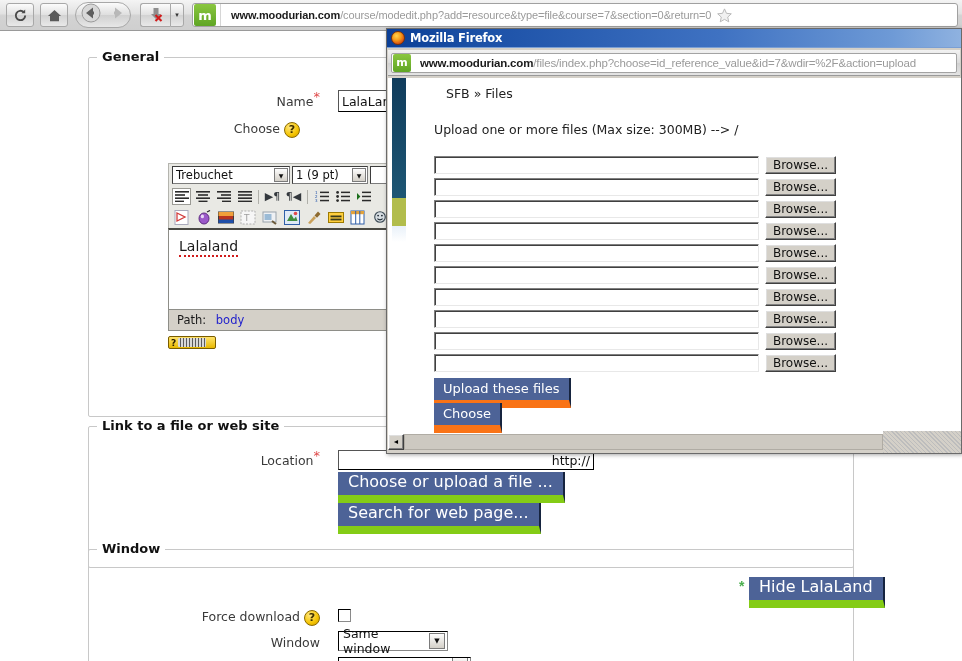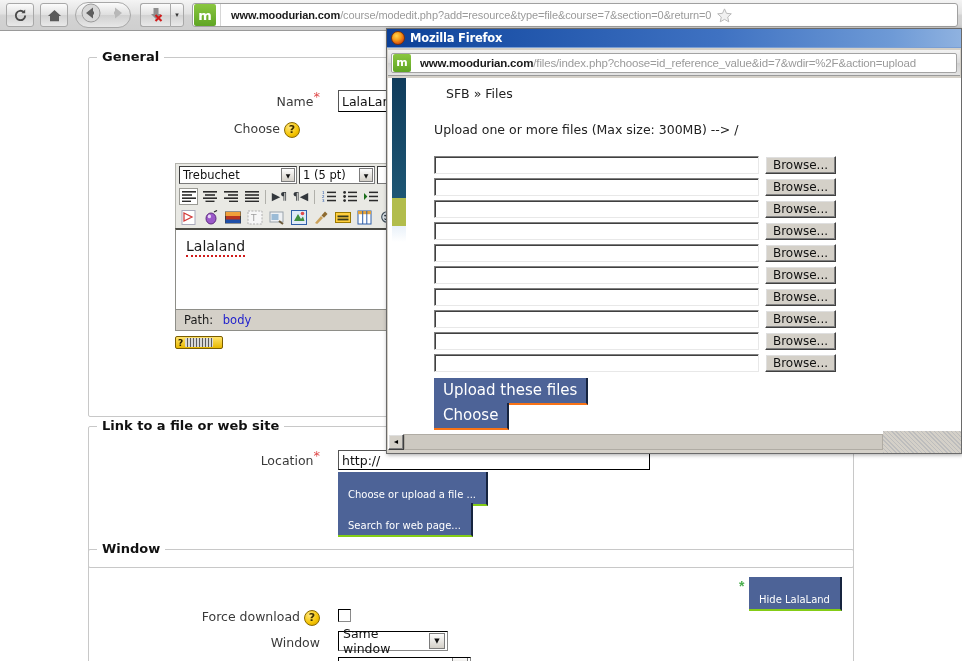--- a/index.html
+++ b/index.html
@@ -114,29 +114,29 @@
     border-top-color:#555; border-left-color:#555;
     background: #fff; font-size: 12.5px; color: #111;
     padding: 1px 3px; line-height: 16px;
     font-family: "DejaVu Sans", sans-serif;
   }
   .mbutton {
     position: absolute;
     background: #4d6397;
     border: none;
     border-right: 2px solid #16243f;
-    border-bottom: 2px solid #84cc16;
-    color: #ffffff; font-size: 10px;
-    padding: 17px 10px 4px 10px;
+    border-bottom: 8px solid #84cc16;
+    color: #ffffff; font-size: 16px;
+    padding: 0 10px 4px 10px;
     font-family: "DejaVu Sans", sans-serif;
     white-space: nowrap;
   }
 
   
-  #editor-box { position: absolute; left: 175px; top: 132px; width: 230px; }
+  #editor-box { position: absolute; left: 168px; top: 132px; width: 230px; }
   .tb-row {
     background: #e9e9e4;
     border-left: 1px solid #b4b4ae; border-right: 1px solid #b4b4ae;
     display: flex; align-items: center; padding: 2px 3px; gap: 2px;
   }
   .tb-row.first { border-top: 1px solid #b4b4ae; }
   .selectbox {
     background: #fff; border: 1px solid #7b7b7b;
     border-top-color:#3d3d3d; border-left-color:#3d3d3d;
     height: 18px; font-size: 11.5px; color: #111;
@@ -297,22 +297,22 @@
     border-top-color:#ffffff; border-left-color:#ffffff;
     border-right-color:#404040; border-bottom-color:#404040;
     box-shadow: inset -1px -1px 0 #808080, inset 1px 1px 0 #dfdfdf;
     font-size: 12px; color:#111;
     display:flex; align-items:center; justify-content:center;
     font-family: "DejaVu Sans", sans-serif;
   }
   .popup-mbutton {
     position:absolute;
     background:#4d6397;
-    border:none; border-right:2px solid #16243f; border-bottom:2px solid #f97316;
-    color:#fff; font-size:15px;
+    border:none; border-right:2px solid #16243f; border-bottom:8px solid #f97316;
+    color:#fff; font-size:13px;
     padding: 3px 9px 4px 9px;
     font-family: "DejaVu Sans", sans-serif;
     white-space:nowrap;
   }
   #popup-hscroll {
     position:absolute; left:1px; bottom:4px; width:495px; height:16px;
     background:#d4d0c8; border-top:1px solid #ffffff;
     display:flex; align-items:center;
   }
   #hscroll-left {
@@ -410,21 +410,21 @@
   </div>
 
   <div id="editor-box">
 
     <div class="tb-row first">
       <div class="selectbox" style="width:118px;">
         <span>Trebuchet</span>
         <span class="sel-arrow">▼</span>
       </div>
       <div class="selectbox" style="width:76px;">
-        <span>1 (5 pt)</span>
+        <span>1 (9 pt)</span>
         <span class="sel-arrow">▼</span>
       </div>
       <div class="selectbox" style="width:24px;overflow:hidden;">
         <span></span>
       </div>
     </div>
 
     <div class="tb-row">
       <div class="tbi pressed">
         <svg width="14" height="11" viewBox="0 0 14 11">
@@ -594,21 +594,21 @@
     </div>
   </div>
 
   <div class="fieldset" style="left:88px; top:395px; width:766px; height:142px;">
     <span class="legend">Link to a file or web site</span>
   </div>
 
   <div class="flabel" style="left:190px; top:422px; width:130px;">
     <span>Location</span><span class="req">*</span>
   </div>
-  <input class="txtinput" style="left: 338px; top: 419px; width: 312px; height: 20px;" value="http://">
+  <input class="txtinput" style="left: 338px; top: 419px; width: 256px; height: 20px; text-align: right;" value="http://">
 
   <button class="mbutton" style="left:338px; top:441px;">Choose or upload a file ...</button>
   <button class="mbutton" style="left:338px; top:472px;">Search for web page...</button>
 
   <div class="fieldset" style="left:88px; top:518px; width:766px; height:142px;">
     <span class="legend">Window</span>
   </div>
 
   <span id="adv-star" style="left:739px; top:547px;">*</span>
   <button class="mbutton" style="left:749px; top:546px;">Hide LalaLand</button>

